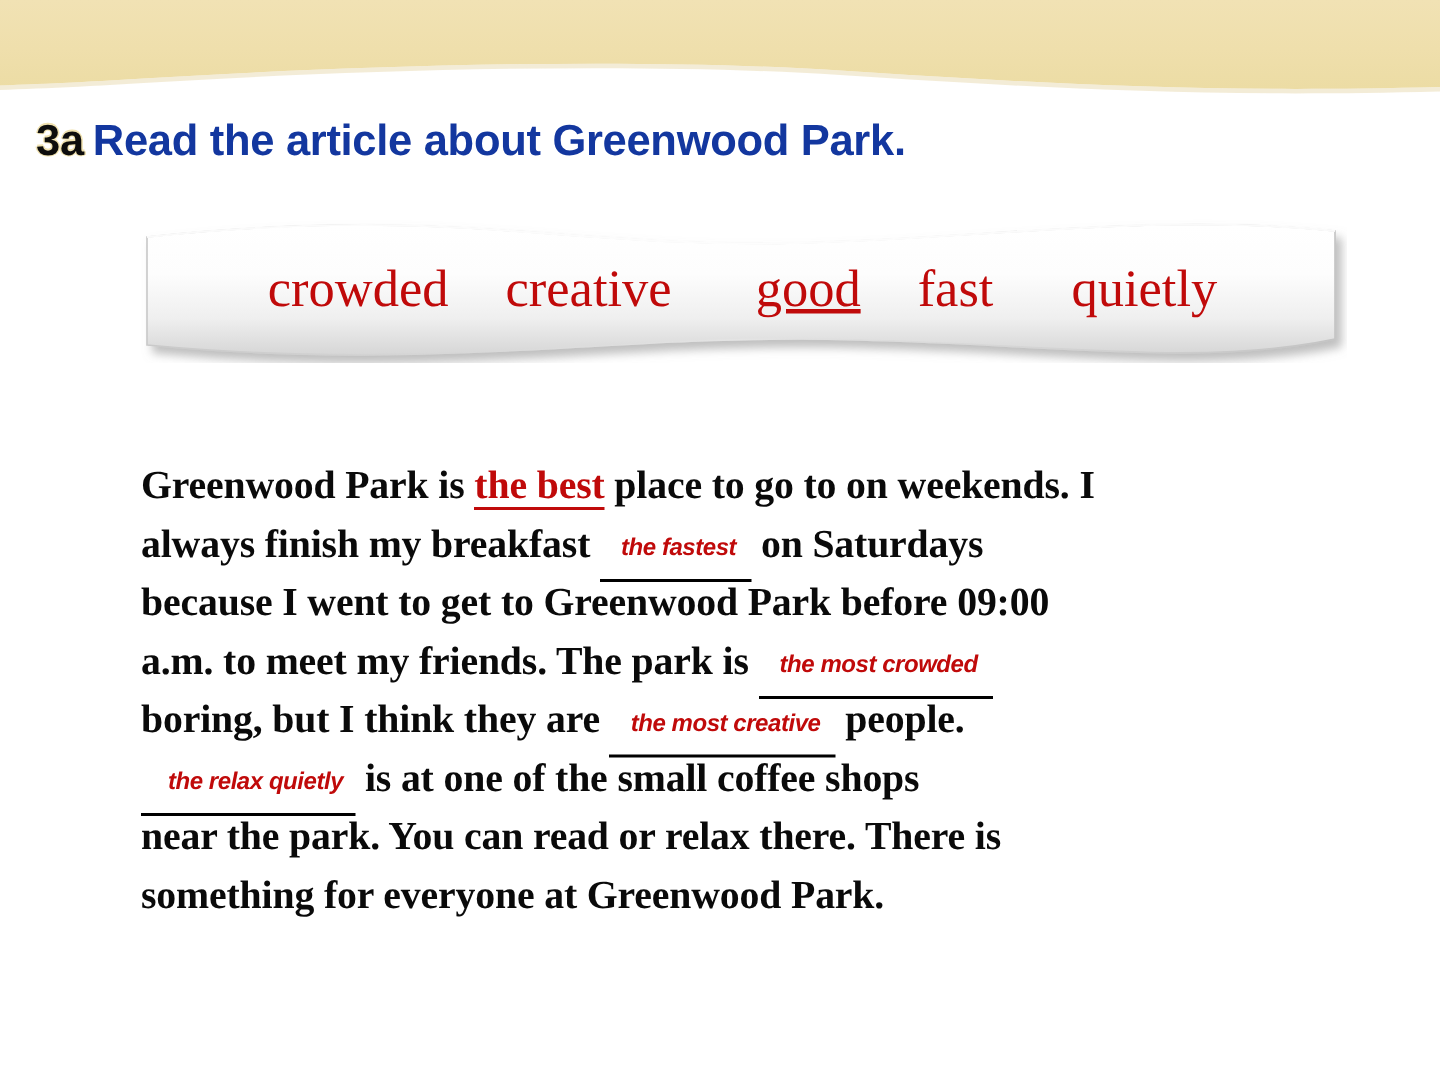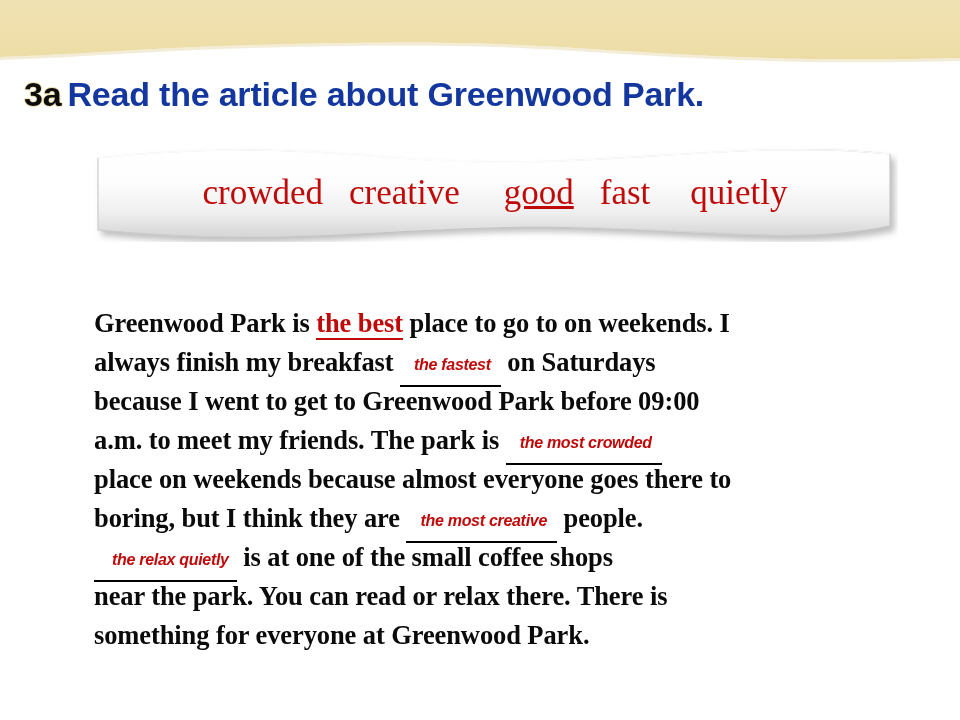--- a/index.html
+++ b/index.html
@@ -29,21 +29,21 @@
   }
 
   
   #heading {
     position: absolute;
     left: 24px;
     top: 75px;
     white-space: nowrap;
     font-family: "Liberation Sans", sans-serif;
     font-weight: bold;
-    font-size: 34px;
+    font-size: 29px;
     line-height: 38px;
     letter-spacing: -0.2px;
   }
   #heading .num {
     color: #0d0d0d;
     text-shadow:
        1px 0 0 #f0e2b0,
       -1px 0 0 #f0e2b0,
        0 1px 0 #f0e2b0,
        0 -1px 0 #f0e2b0;
@@ -67,21 +67,21 @@
   }
   #word-bank .words {
     position: absolute;
     left: 0;
     top: 0;
     width: 806px;
     height: 92px;
     display: flex;
     align-items: center;
     justify-content: center;
-    gap: 4px;
+    gap: 16px;
   }
   #word-bank .word {
     color: #c00a0a;
     font-family: "Liberation Serif", serif;
     font-size: 35px;
     font-weight: normal;
     line-height: 1;
     white-space: nowrap;
   }
   #word-bank .word.w0 { margin-left: 0px;  margin-right: 22px; }
@@ -195,18 +195,17 @@
     <span class="word w3">fast</span>
     <span class="word w4">quietly</span>
   </div>
 </div>
 
 <div id="article">
     <div class="ln"><span>Greenwood Park is </span><span class="ans-serif">the best</span><span> place to go to on weekends. I</span></div>
     <div class="ln"><span>always finish my breakfast </span><span class="ans-ital pad-wide">the fastest</span><span> on Saturdays</span></div>
     <div class="ln"><span>because I went to get to Greenwood Park before 09:00</span></div>
     <div class="ln"><span>a.m. to meet my friends. The park is </span><span class="ans-ital pad-wide">the most crowded</span></div>
-    <div class="ln"><span>place on weekends because almost everyone goes there to</span></div>
     <div class="ln"><span>boring, but I think they are </span><span class="ans-ital pad-wide">the most creative</span><span> people.</span></div>
     <div class="ln"><span class="ans-ital pad-lead">the relax quietly</span><span> is at one of the small coffee shops</span></div>
     <div class="ln"><span>near the park. You can read or relax there. There is</span></div>
     <div class="ln"><span>something for everyone at Greenwood Park.</span></div>
   </div>
 
 </body></html>

